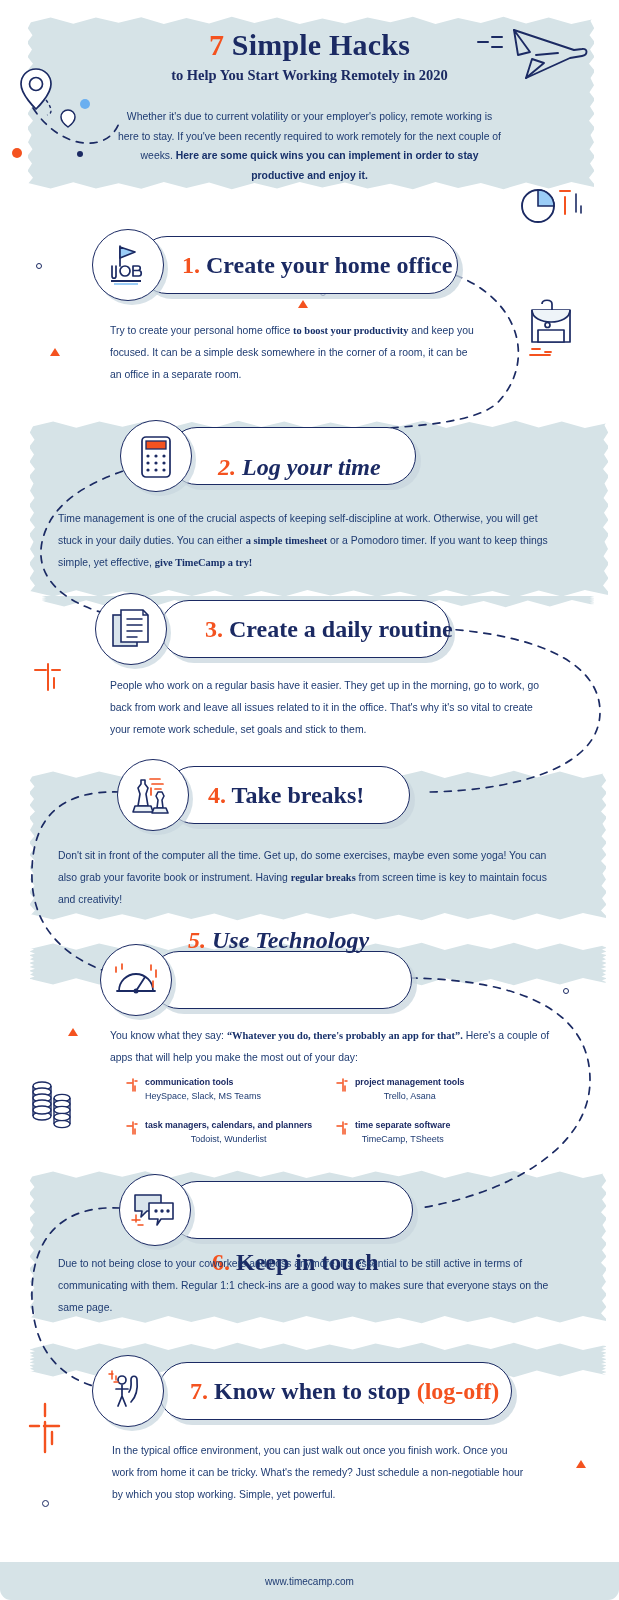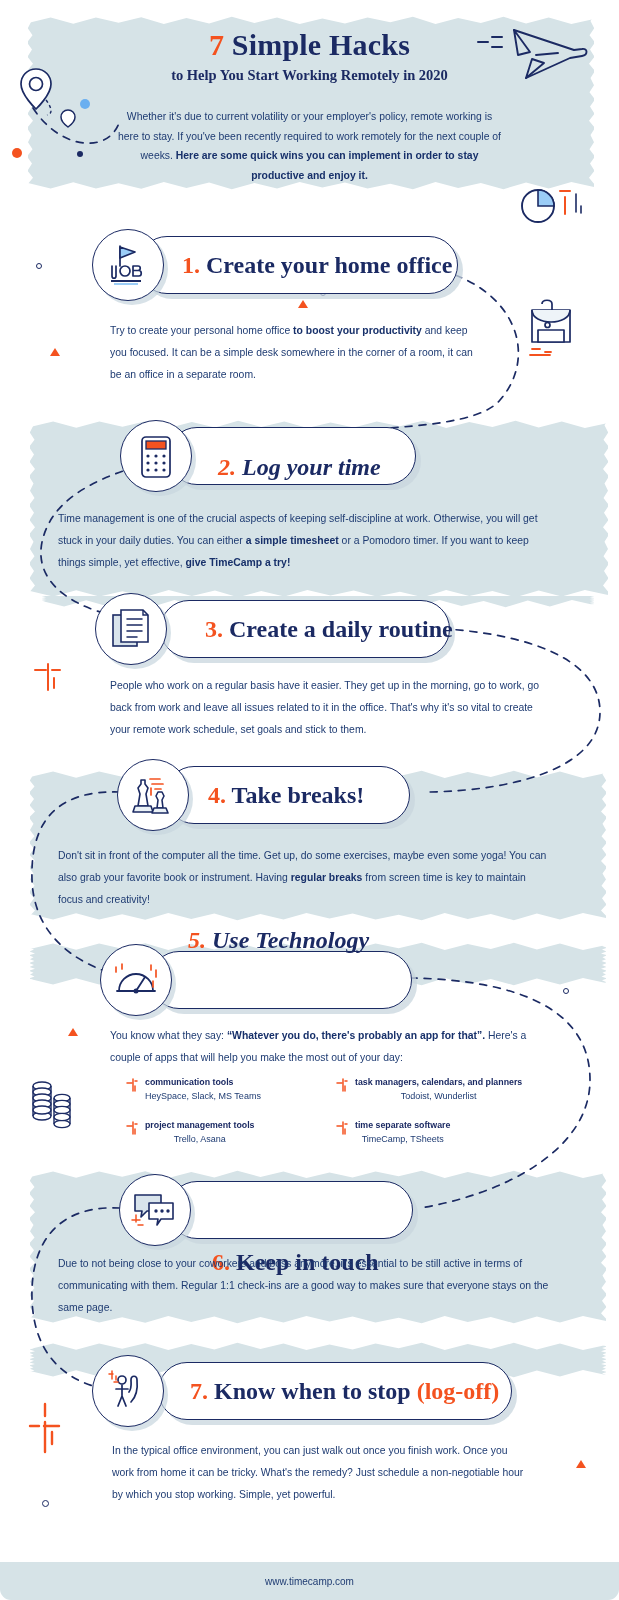--- a/index.html
+++ b/index.html
@@ -127,21 +127,21 @@
   }
   .step-title .num { color: #f4521f; }
   .step-title .accent { color: #f4521f; }
   .step-body {
     position: absolute;
     font-size: 10.4px;
     line-height: 22px;
     color: #1e3b72;
     z-index: 4;
   }
-  .step-body b { font-weight: bold; color: #17306a; }
+  .step-body b { font-weight: bold; color: #17306a; font-family: Liberation Serif, serif; }
 
   
   .tools { position: absolute; z-index: 6; display: flex; flex-wrap: wrap; width: 420px; }
   .tool { width: 210px; margin-bottom: 15px; display: flex; }
   .tool .tick { width: 20px; flex: none; padding-top: 2px; }
   .tool .tx .t-name { font-size: 8.8px; font-weight: bold; color: #1b2a63; line-height: 13px; }
   .tool .tx .t-apps { font-size: 9px; color: #1e3b72; line-height: 15px; text-align: center; }
 
   
   .footer {
@@ -471,38 +471,38 @@
         <svg width="14" height="16">
           <g stroke="#f4521f" stroke-width="1.5" stroke-linecap="round">
             <line x1="2" y1="5" x2="7" y2="5"></line>
               <line x1="10" y1="3" x2="12" y2="3"></line>
             <line x1="8" y1="1" x2="8" y2="13"></line>
               <line x1="10" y1="8" x2="10" y2="13"></line>
           </g>
         </svg>
       </div>
       <div class="tx">
-        <div class="t-name">task managers, calendars, and planners</div>
-        <div class="t-apps">Todoist, Wunderlist</div>
+        <div class="t-name">project management tools</div>
+        <div class="t-apps">Trello, Asana</div>
       </div>
     </div>
     <div class="tool">
       <div class="tick">
         <svg width="14" height="16">
           <g stroke="#f4521f" stroke-width="1.5" stroke-linecap="round">
             <line x1="2" y1="5" x2="7" y2="5"></line>
               <line x1="10" y1="3" x2="12" y2="3"></line>
             <line x1="8" y1="1" x2="8" y2="13"></line>
               <line x1="10" y1="8" x2="10" y2="13"></line>
           </g>
         </svg>
       </div>
       <div class="tx">
-        <div class="t-name">project management tools</div>
-        <div class="t-apps">Trello, Asana</div>
+        <div class="t-name">task managers, calendars, and planners</div>
+        <div class="t-apps">Todoist, Wunderlist</div>
       </div>
     </div>
     <div class="tool">
       <div class="tick">
         <svg width="14" height="16">
           <g stroke="#f4521f" stroke-width="1.5" stroke-linecap="round">
             <line x1="2" y1="5" x2="7" y2="5"></line>
               <line x1="10" y1="3" x2="12" y2="3"></line>
             <line x1="8" y1="1" x2="8" y2="13"></line>
               <line x1="10" y1="8" x2="10" y2="13"></line>

